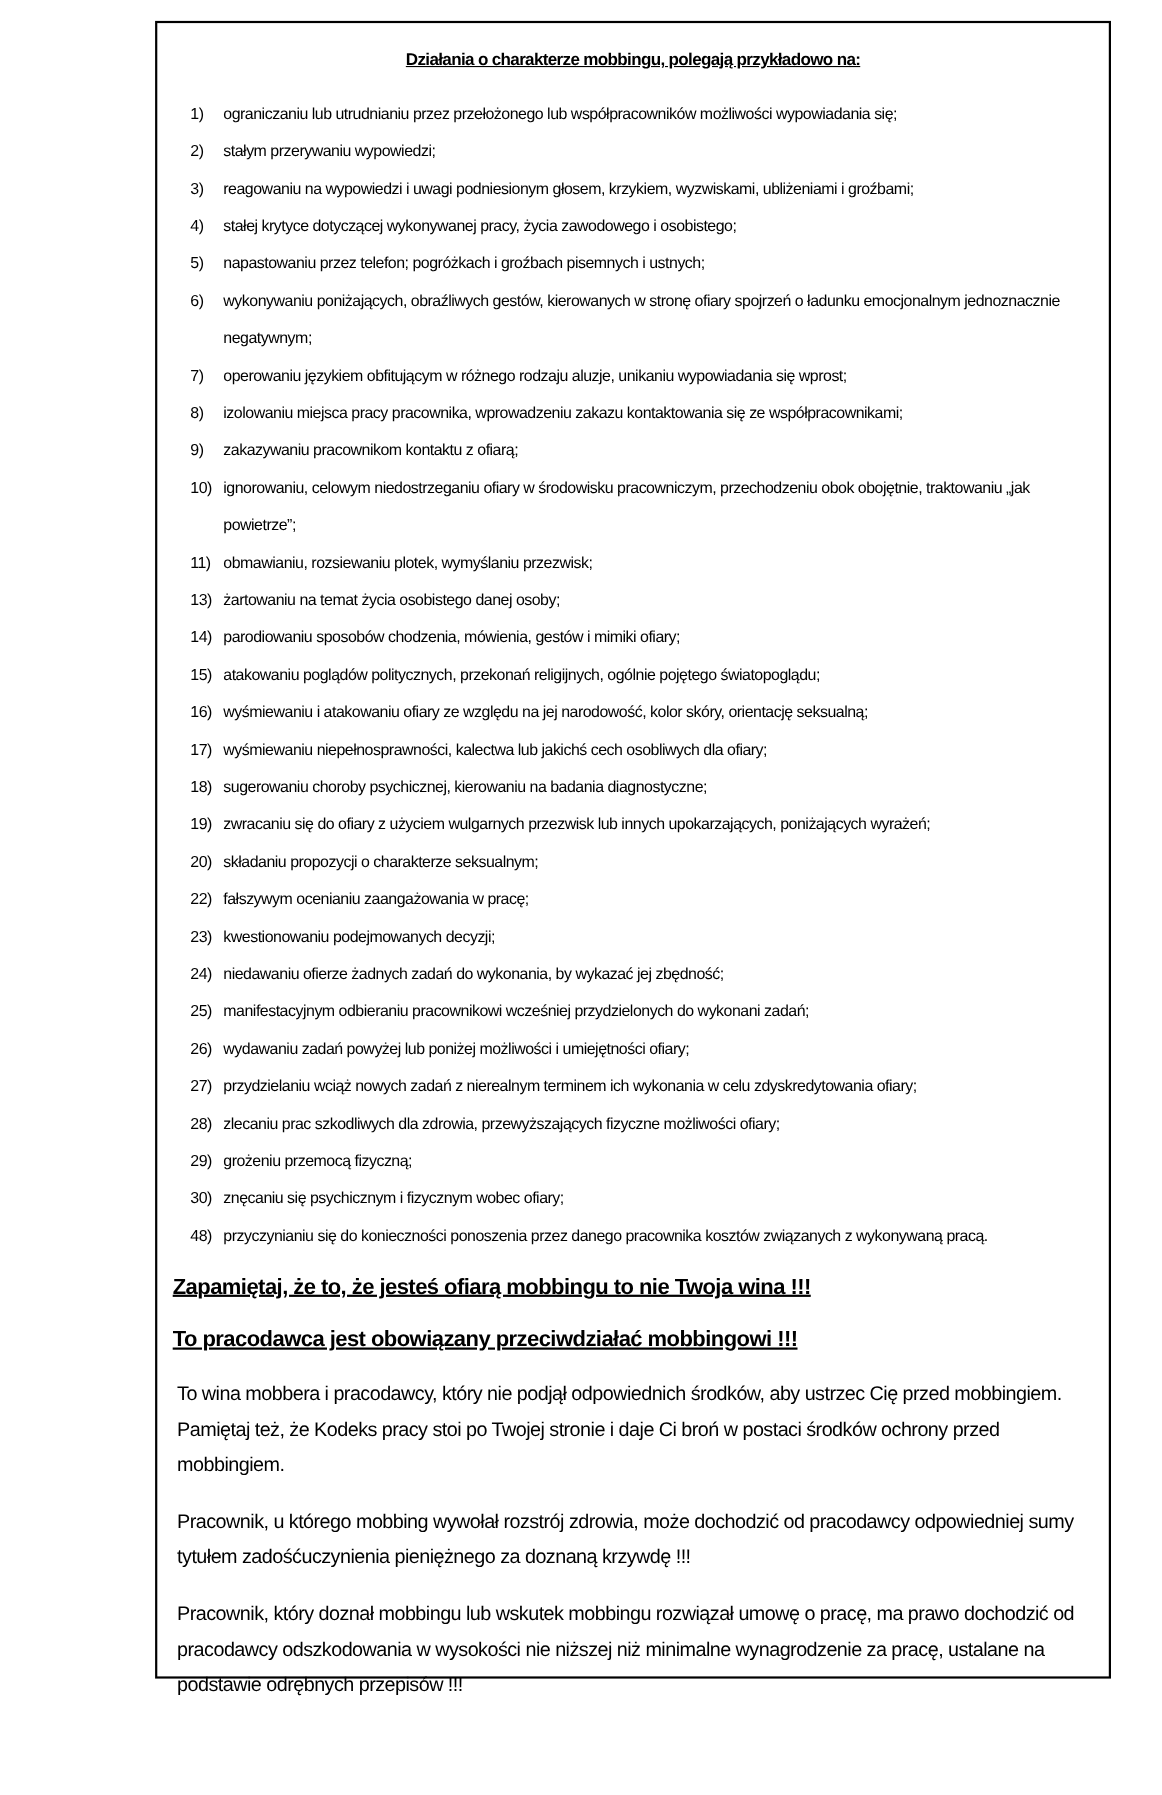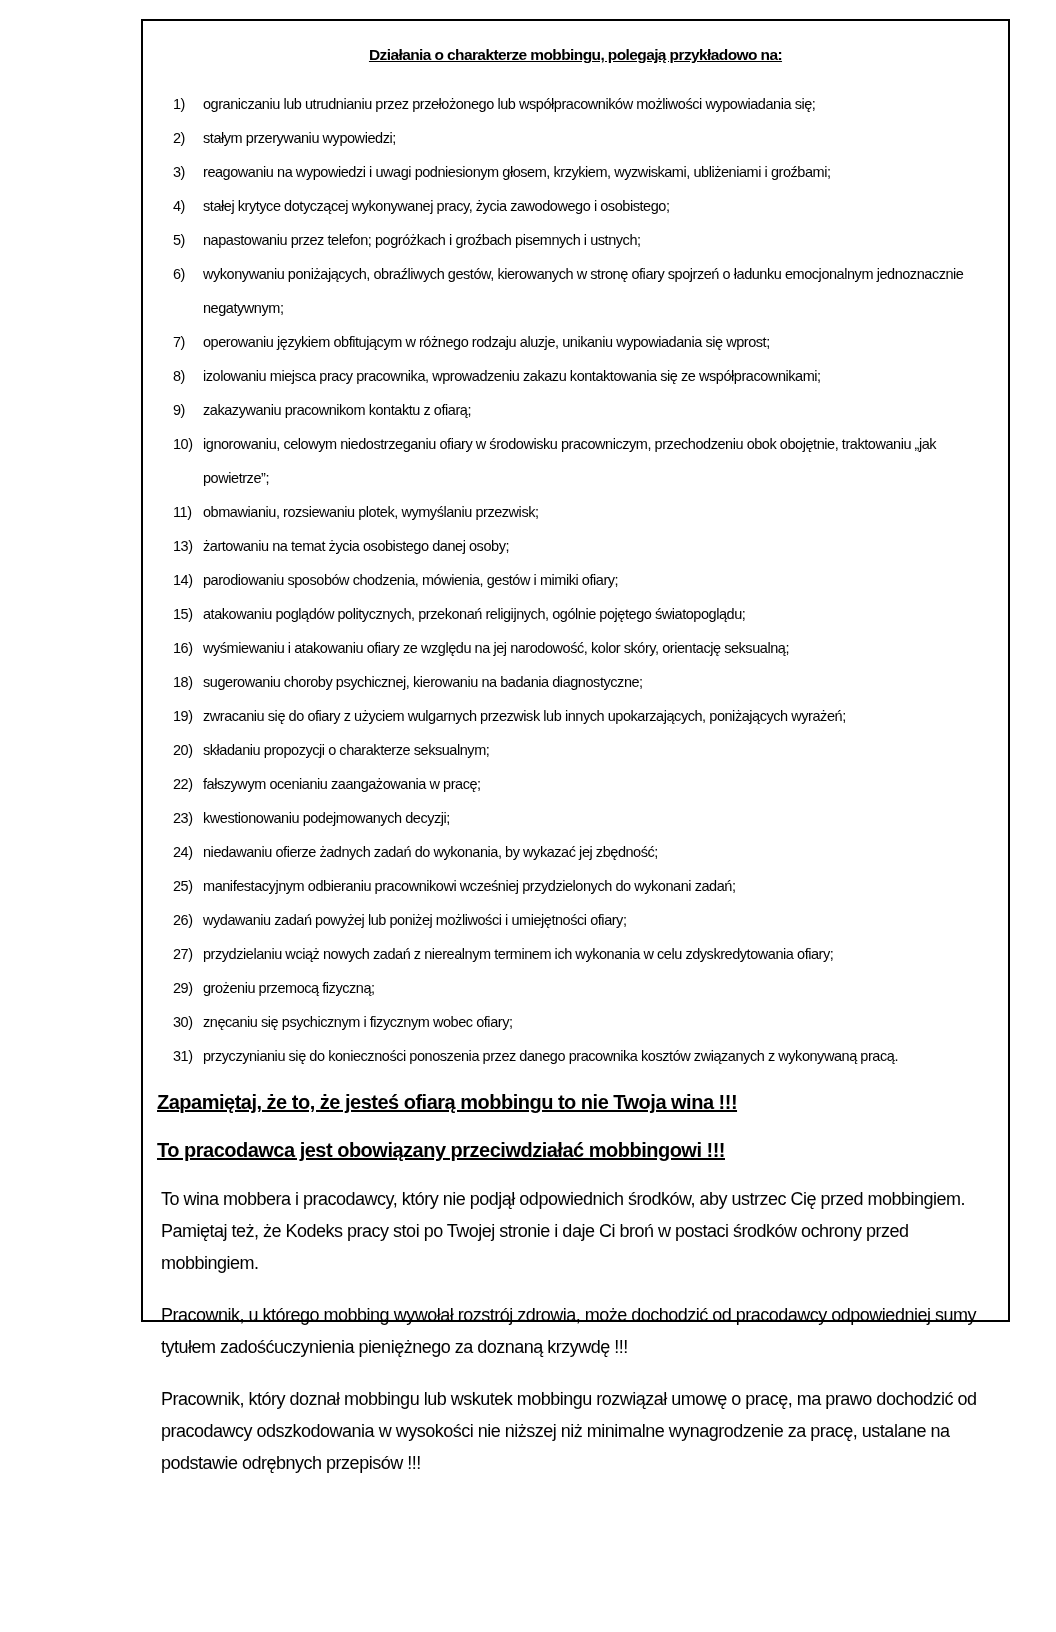--- a/index.html
+++ b/index.html
@@ -14,21 +14,21 @@
     background: #ffffff;
     color: #000000;
     font-family: "Liberation Sans", sans-serif;
     overflow: hidden;
   }
   .doc-frame {
     position: absolute;
     left: 141px;
     top: 19px;
     width: 869px;
-    height: 1303px;
+    height: 1507px;
     border: 2px solid #000000;
     box-sizing: border-box;
     padding: 24px 14px 0 14px;
   }
   .doc-title {
     text-align: center;
     font-weight: bold;
     font-size: 15.5px;
     letter-spacing: -0.6px;
     line-height: 20px;
@@ -131,20 +131,24 @@
         </div>
         <div class="mob-item">
           <span class="num">15)</span>
           <span class="txt">atakowaniu poglądów politycznych, przekonań religijnych, ogólnie pojętego światopoglądu;</span>
         </div>
         <div class="mob-item">
           <span class="num">16)</span>
           <span class="txt">wyśmiewaniu i atakowaniu ofiary ze względu na jej narodowość, kolor skóry, orientację seksualną;</span>
         </div>
         <div class="mob-item">
+          <span class="num">17)</span>
+          <span class="txt">wyśmiewaniu niepełnosprawności, kalectwa lub jakichś cech osobliwych dla ofiary;</span>
+        </div>
+        <div class="mob-item">
           <span class="num">18)</span>
           <span class="txt">sugerowaniu choroby psychicznej, kierowaniu na badania diagnostyczne;</span>
         </div>
         <div class="mob-item">
           <span class="num">19)</span>
           <span class="txt">zwracaniu się do ofiary z użyciem wulgarnych przezwisk lub innych upokarzających, poniżających wyrażeń;</span>
         </div>
         <div class="mob-item">
           <span class="num">20)</span>
           <span class="txt">składaniu propozycji o charakterze seksualnym;</span>
@@ -167,29 +171,33 @@
         </div>
         <div class="mob-item">
           <span class="num">26)</span>
           <span class="txt">wydawaniu zadań powyżej lub poniżej możliwości i umiejętności ofiary;</span>
         </div>
         <div class="mob-item">
           <span class="num">27)</span>
           <span class="txt">przydzielaniu wciąż nowych zadań z nierealnym terminem ich wykonania w celu zdyskredytowania ofiary;</span>
         </div>
         <div class="mob-item">
+          <span class="num">28)</span>
+          <span class="txt">zlecaniu prac szkodliwych dla zdrowia, przewyższających fizyczne możliwości ofiary;</span>
+        </div>
+        <div class="mob-item">
           <span class="num">29)</span>
           <span class="txt">grożeniu przemocą fizyczną;</span>
         </div>
         <div class="mob-item">
           <span class="num">30)</span>
           <span class="txt">znęcaniu się psychicznym i fizycznym wobec ofiary;</span>
         </div>
         <div class="mob-item">
-          <span class="num">31)</span>
+          <span class="num">48)</span>
           <span class="txt">przyczynianiu się do konieczności ponoszenia przez danego pracownika kosztów związanych z wykonywaną pracą.</span>
         </div>
       </div>
 
     <p class="emph emph-first">Zapamiętaj, że to, że jesteś ofiarą mobbingu to nie Twoja wina !!!</p>
 
     <p class="emph emph-second">To pracodawca jest obowiązany przeciwdziałać mobbingowi !!!</p>
 
     <p class="para">To wina mobbera i pracodawcy, który nie podjął odpowiednich środków, aby ustrzec Cię przed mobbingiem. Pamiętaj też, że Kodeks pracy stoi po Twojej stronie i daje Ci broń w postaci środków ochrony przed mobbingiem.</p>
 

